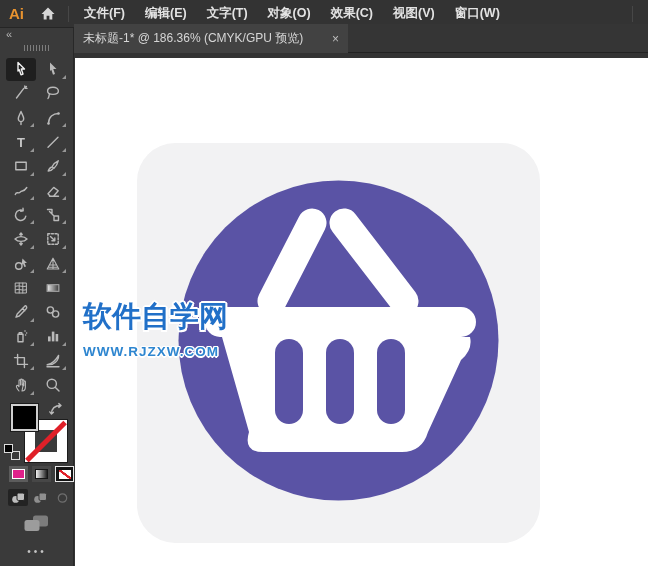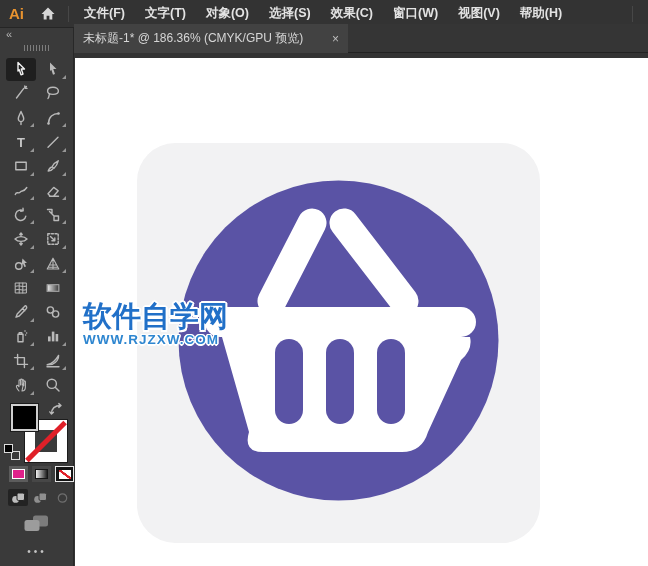--- a/index.html
+++ b/index.html
@@ -69,44 +69,43 @@
              font-size:10px; letter-spacing:3px; }
 
   
   .canvas { position:absolute; left:75px; top:58px; width:573px; height:508px; background:#ffffff; }
   .tile { position:absolute; left:62px; top:85px; width:403px; height:400px; border-radius:38px; background:#f2f2f3; }
   .art { position:absolute; left:0; top:0; }
 
   .wm { position:absolute; left:8px; top:244px; z-index:5; line-height:1; }
   .wm1 { font-size:29px; font-weight:bold; color:#2170c8; letter-spacing:0px; font-family:"DejaVu Sans","Liberation Sans",sans-serif;
          text-shadow:-2px 0 #fff,2px 0 #fff,0 -2px #fff,0 2px #fff,-1.5px -1.5px #fff,1.5px -1.5px #fff,-1.5px 1.5px #fff,1.5px 1.5px #fff; }
-  .wm2 { font-size:13.5px; font-weight:bold; color:#2e86d0; letter-spacing:1px; margin-top:2px;
+  .wm2 { font-size:13.5px; font-weight:bold; color:#2e86d0; letter-spacing:1px; margin-top:14px;
          text-shadow:-1.5px 0 #fff,1.5px 0 #fff,0 -1.5px #fff,0 1.5px #fff,-1px -1px #fff,1px -1px #fff,-1px 1px #fff,1px 1px #fff; }
 </style>
 </head>
 <body>
 
 <div id="app">
 
   <div class="menubar">
     <span class="ai-logo">Ai</span>
     <span class="home-ic">
       <svg width="16" height="15" viewBox="0 0 16 15">
           <path d="M8 1.5 L14.5 8 H12.3 V13.5 H9.4 V9.8 H6.6 V13.5 H3.7 V8 H1.5 Z" fill="#d6d6d6"></path>
         </svg>
     </span>
     <span class="mb-sep"></span>
     <span class="menu-item">文件(F)</span>
+    <span class="menu-item">编辑(E)</span>
     <span class="menu-item">文字(T)</span>
     <span class="menu-item">对象(O)</span>
-    <span class="menu-item">选择(S)</span>
     <span class="menu-item">效果(C)</span>
+    <span class="menu-item">视图(V)</span>
     <span class="menu-item">窗口(W)</span>
-    <span class="menu-item">视图(V)</span>
-    <span class="menu-item">帮助(H)</span>
     <span class="mb-right">
       <span class="mb-sep"></span>
 
     </span>
   </div>
 
   <div class="tabbar">
     <div class="tab">
       <span class="tab-title">未标题-1* @ 186.36% (CMYK/GPU 预览)</span>
       <span class="tab-close">×</span>

